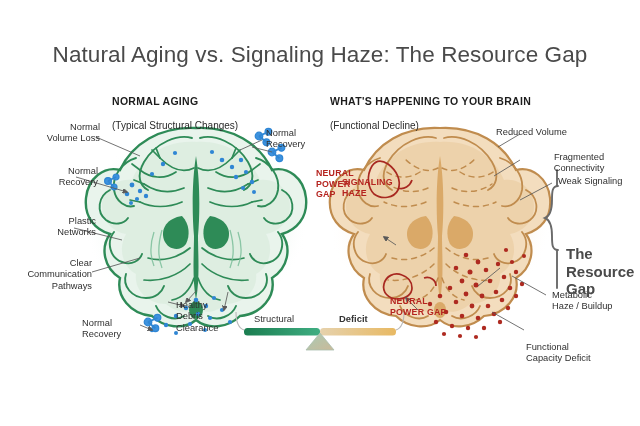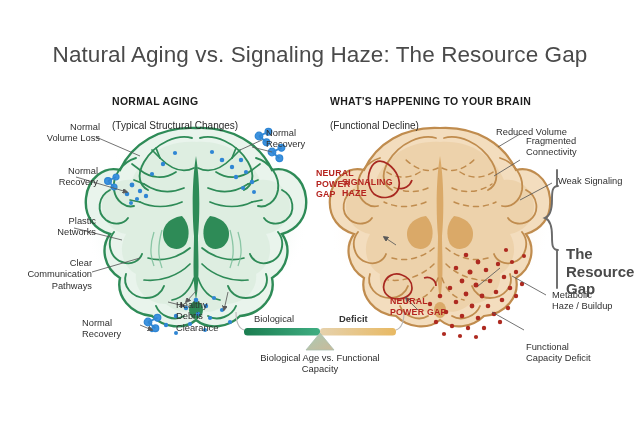--- a/index.html
+++ b/index.html
@@ -421,30 +421,28 @@
 
   <div class="lbl red" style="left:342px;top:130px;width:62px;margin-top:47px;">SIGNALING
 HAZE</div>
   <div class="lbl red" style="left:316px;top:168px;width:48px;">NEURAL
 POWER
 GAP</div>
   <div class="lbl red c" style="left:390px;top:296px;width:76px;">NEURAL
 POWER GAP</div>
 
   <div class="lbl" style="left:496px;top:127px;width:110px;">Reduced Volume</div>
-  <div class="lbl" style="left:526px;top:136px;width:106px;">Fragmented
+  <div class="lbl" style="left:526px;top:152px;width:106px;text-align:center;">Fragmented
 Connectivity</div>
   <div class="lbl" style="left:558px;top:176px;width:86px;">Weak Signaling</div>
   <div class="lbl" style="left:552px;top:290px;width:90px;">Metabolic
 Haze / Buildup</div>
   <div class="lbl" style="left:526px;top:324px;width:110px;margin-top:18px;">Functional
 Capacity Deficit</div>
 
   <div class="bigbrace-txt" style="white-space:pre-line;">The
 Resource
 Gap</div>
 
-  <div class="seesaw-lbl" style="left:254px;top:313px;">Biological</div>
+  <div class="seesaw-lbl" style="left:254px;top:313px;">Structural</div>
   <div class="seesaw-lbl" style="left:339px;top:313px;font-weight:bold;">Deficit</div>
-  <div class="caption">Biological Age vs.
-Functional Capacity</div>
 
 </div>
 
 </body></html>

